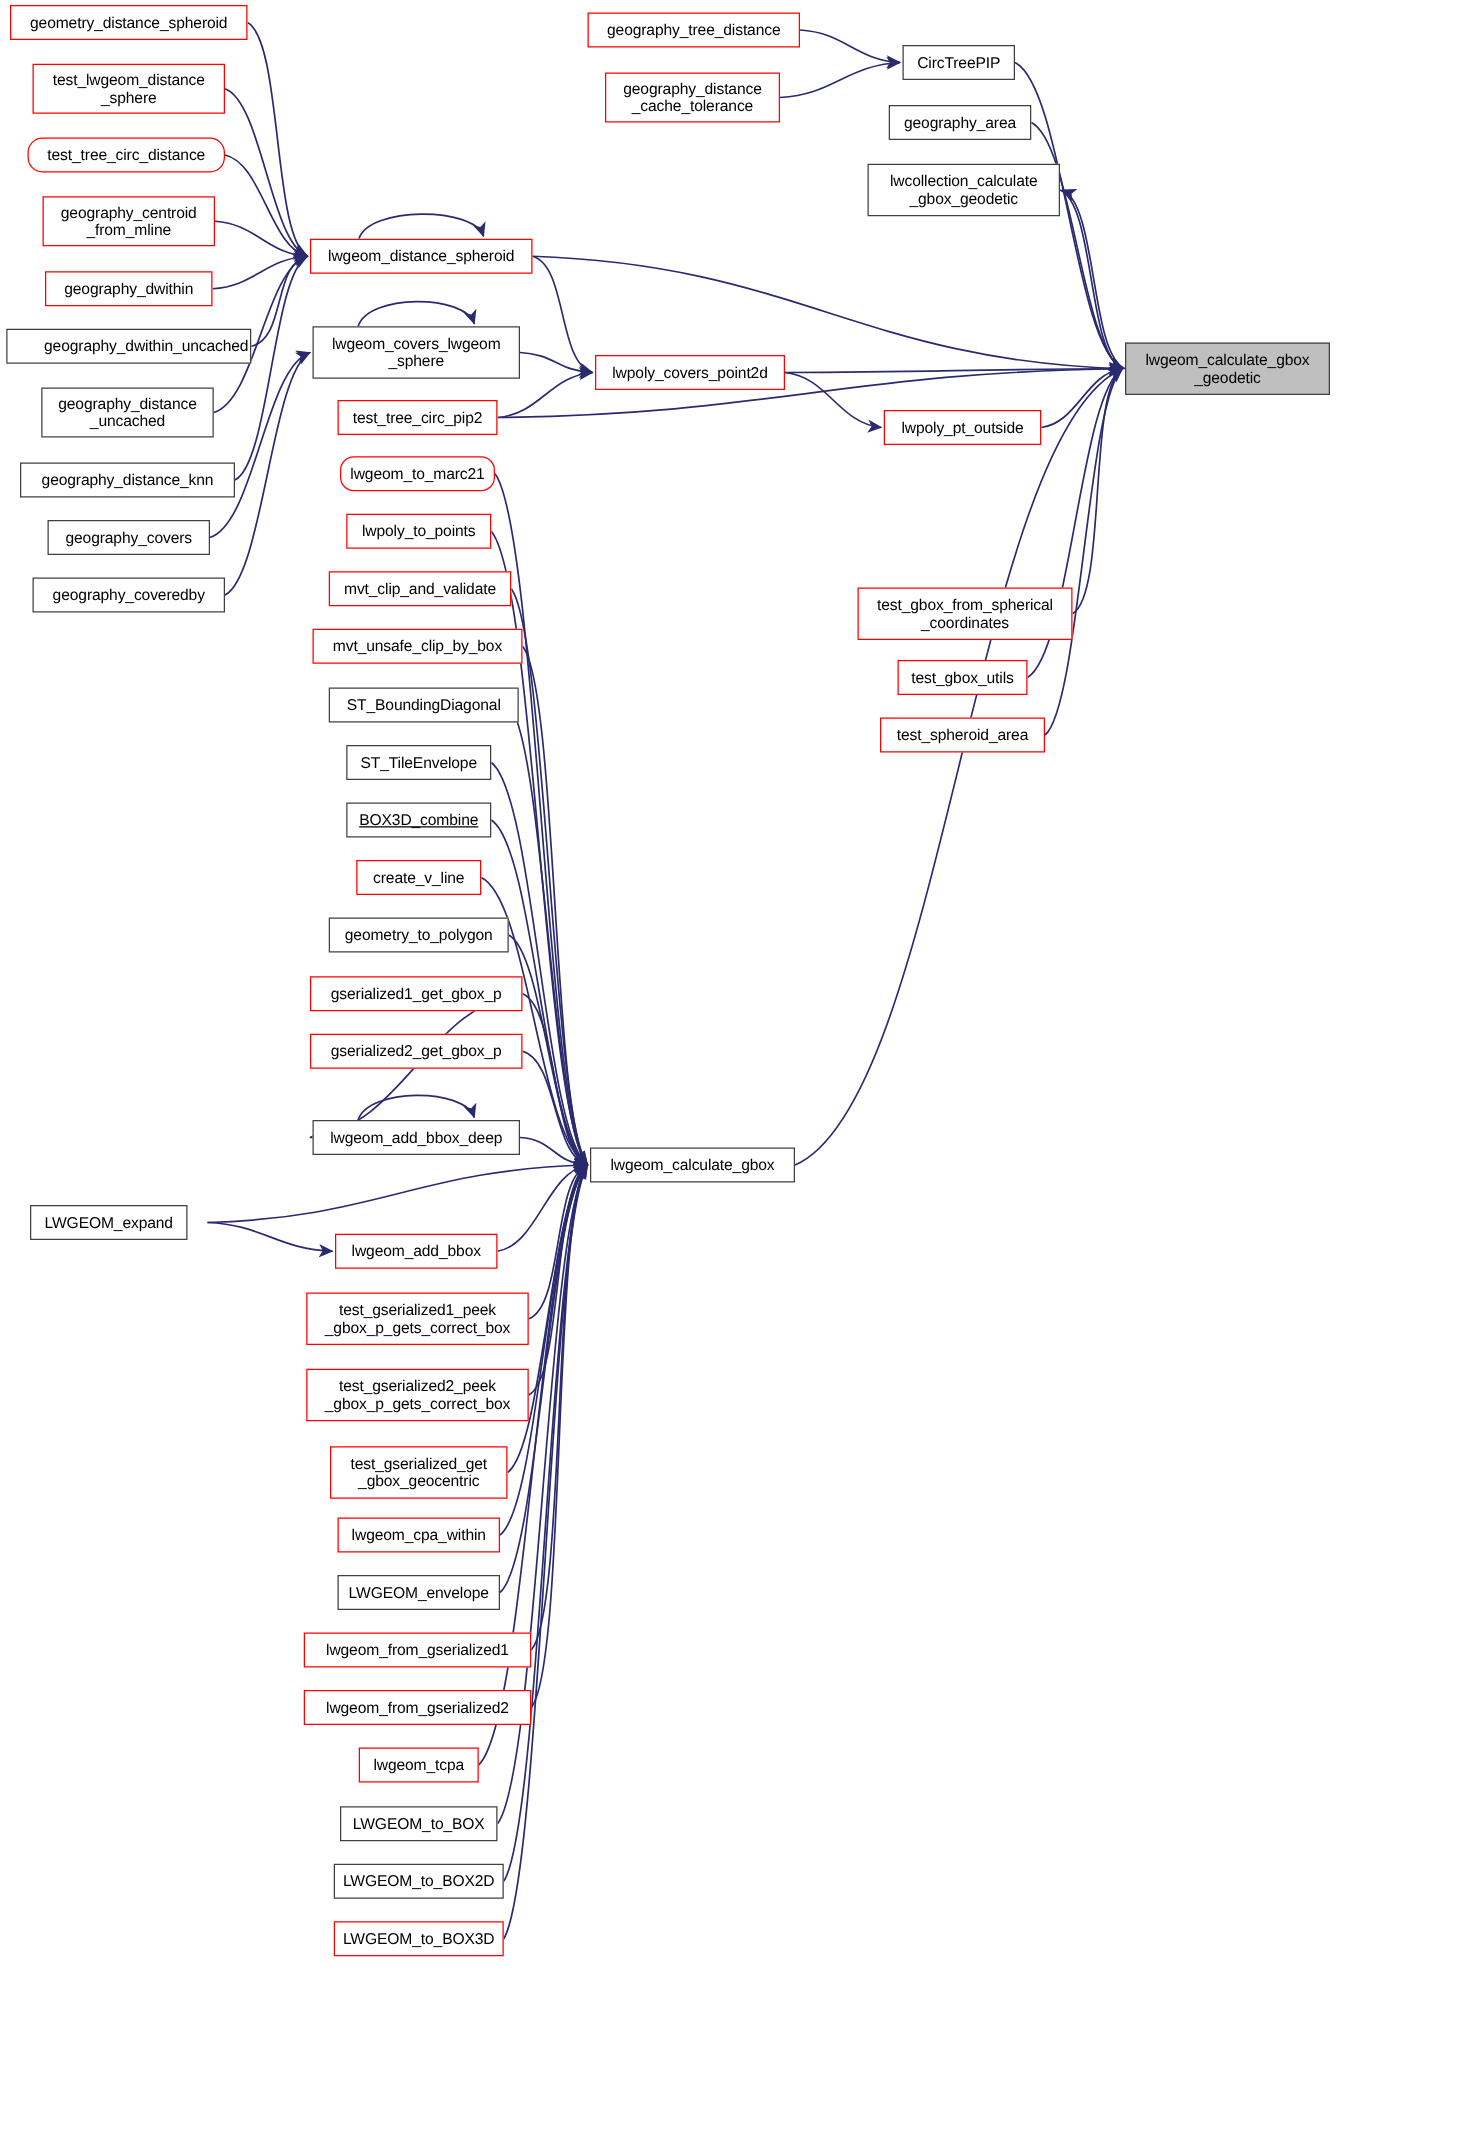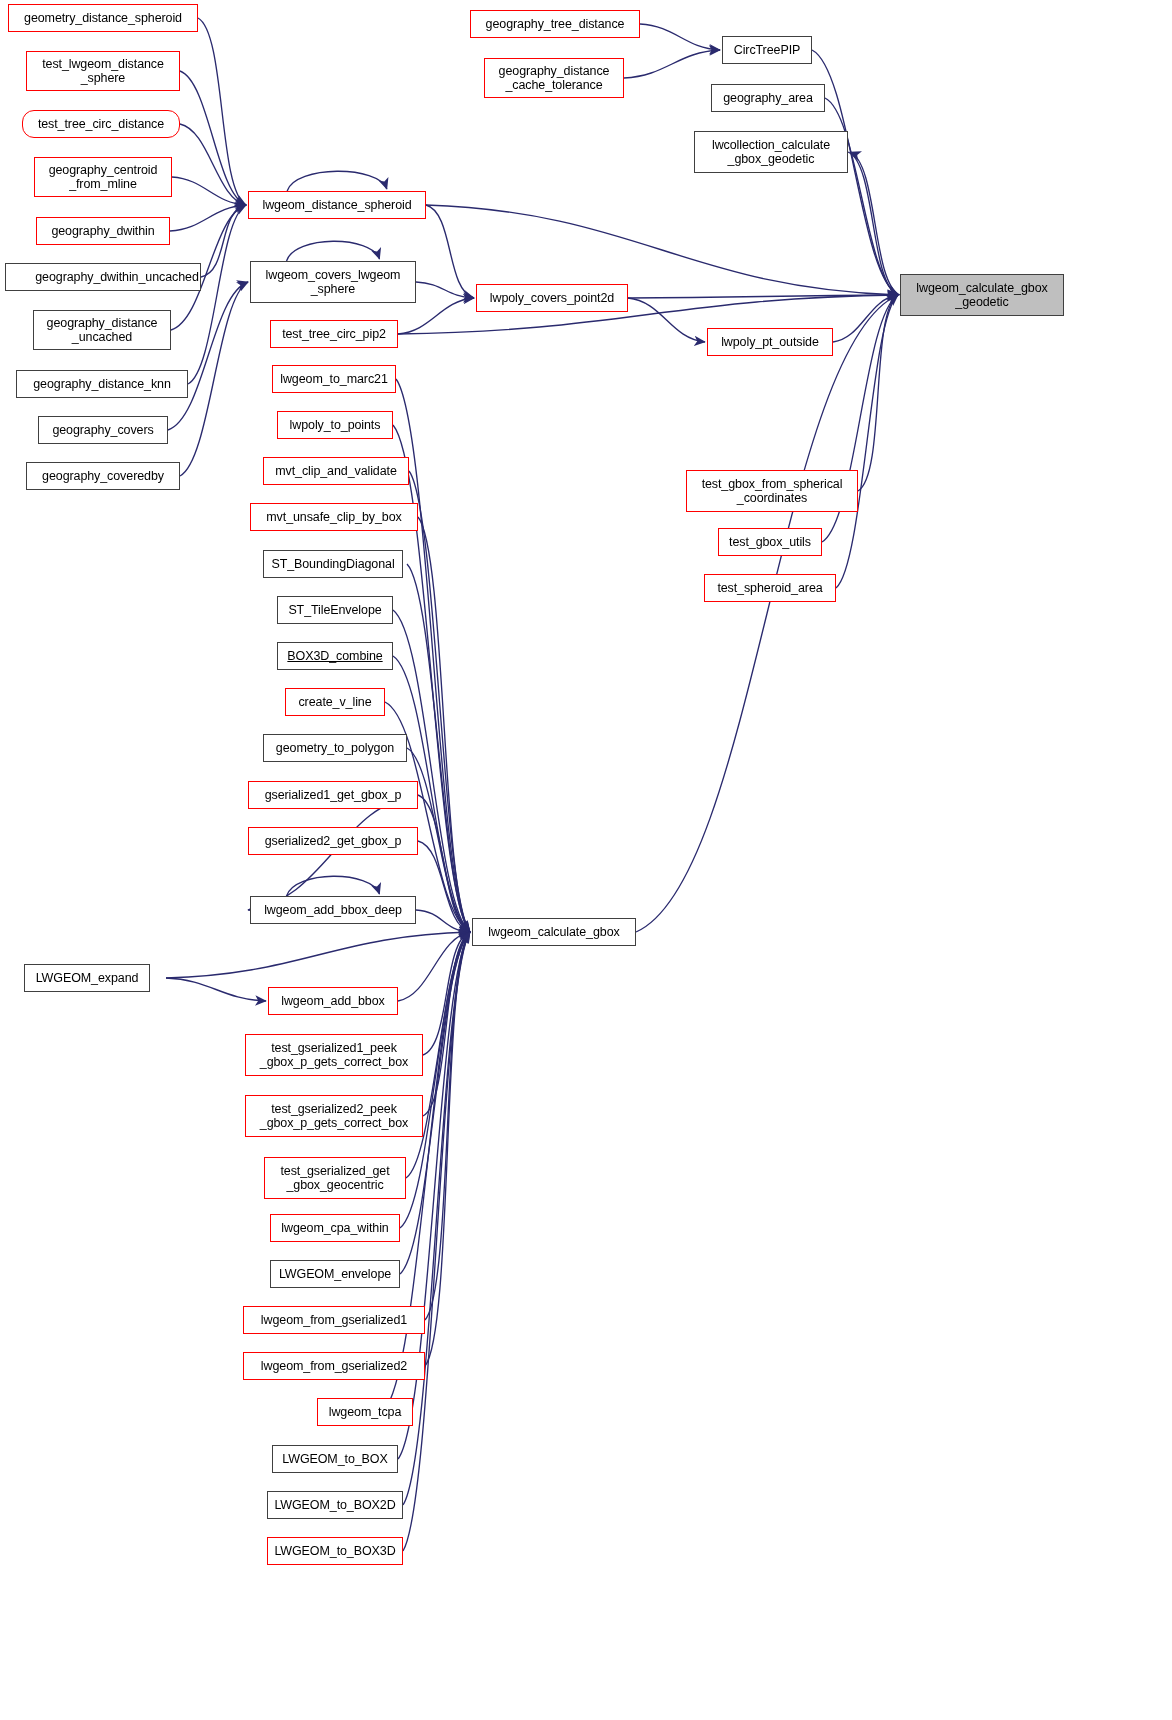--- a/index.html
+++ b/index.html
@@ -131,45 +131,45 @@
       <div class="node black" style="left: 5px; top: 263px; width: 196px; height: 28px; padding-left: 28px;">geography_dwithin_uncached</div>
       <div class="node black" style="left: 33px; top: 310px; width: 138px; height: 40px;">geography_distance
 _uncached</div>
       <div class="node black" style="left: 16px; top: 370px; width: 172px; height: 28px;">geography_distance_knn</div>
       <div class="node black" style="left: 38px; top: 416px; width: 130px; height: 28px;">geography_covers</div>
       <div class="node black" style="left: 26px; top: 462px; width: 154px; height: 28px;">geography_coveredby</div>
       <div class="node" style="left: 248px; top: 191px; width: 178px; height: 28px;">lwgeom_distance_spheroid</div>
       <div class="node black" style="left: 250px; top: 261px; width: 166px; height: 42px;">lwgeom_covers_lwgeom
 _sphere</div>
       <div class="node" style="left: 270px; top: 320px; width: 128px; height: 28px;">test_tree_circ_pip2</div>
-      <div class="node" style="left: 272px; top: 365px; width: 124px; height: 28px;">lwgeom_to_marc21</div>
+      <div class="node" style="left: 272px; top: 365px; width: 124px; height: 28px; border-radius: 11px;">lwgeom_to_marc21</div>
       <div class="node" style="left: 277px; top: 411px; width: 116px; height: 28px;">lwpoly_to_points</div>
       <div class="node" style="left: 263px; top: 457px; width: 146px; height: 28px;">mvt_clip_and_validate</div>
       <div class="node" style="left: 250px; top: 503px; width: 168px; height: 28px;">mvt_unsafe_clip_by_box</div>
-      <div class="node black" style="left: 263px; top: 550px; width: 140px; height: 28px;">ST_BoundingDiagonal</div>
+      <div class="node black" style="left: 263px; top: 550px; width: 152px; height: 28px;">ST_BoundingDiagonal</div>
       <div class="node black" style="left: 277px; top: 596px; width: 116px; height: 28px;">ST_TileEnvelope</div>
       <div class="node black" style="left: 277px; top: 642px; width: 116px; height: 28px; text-decoration: underline;">BOX3D_combine</div>
       <div class="node" style="left: 285px; top: 688px; width: 100px; height: 28px;">create_v_line</div>
       <div class="node black" style="left: 263px; top: 734px; width: 144px; height: 28px;">geometry_to_polygon</div>
       <div class="node" style="left: 248px; top: 781px; width: 170px; height: 28px;">gserialized1_get_gbox_p</div>
       <div class="node" style="left: 248px; top: 827px; width: 170px; height: 28px;">gserialized2_get_gbox_p</div>
       <div class="node black" style="left: 250px; top: 896px; width: 166px; height: 28px;">lwgeom_add_bbox_deep</div>
       <div class="node black" style="left: 24px; top: 964px; width: 126px; height: 28px;">LWGEOM_expand</div>
       <div class="node" style="left: 268px; top: 987px; width: 130px; height: 28px;">lwgeom_add_bbox</div>
       <div class="node" style="left: 245px; top: 1034px; width: 178px; height: 42px;">test_gserialized1_peek
 _gbox_p_gets_correct_box</div>
       <div class="node" style="left: 245px; top: 1095px; width: 178px; height: 42px;">test_gserialized2_peek
 _gbox_p_gets_correct_box</div>
       <div class="node" style="left: 264px; top: 1157px; width: 142px; height: 42px;">test_gserialized_get
 _gbox_geocentric</div>
       <div class="node" style="left: 270px; top: 1214px; width: 130px; height: 28px;">lwgeom_cpa_within</div>
       <div class="node black" style="left: 270px; top: 1260px; width: 130px; height: 28px;">LWGEOM_envelope</div>
       <div class="node" style="left: 243px; top: 1306px; width: 182px; height: 28px;">lwgeom_from_gserialized1</div>
       <div class="node" style="left: 243px; top: 1352px; width: 182px; height: 28px;">lwgeom_from_gserialized2</div>
-      <div class="node" style="left: 287px; top: 1398px; width: 96px; height: 28px; margin-left: 30px;">lwgeom_tcpa</div>
+      <div class="node" style="left: 287px; top: 1398px; width: 96px; height: 28px;">lwgeom_tcpa</div>
       <div class="node black" style="left: 272px; top: 1445px; width: 126px; height: 28px;">LWGEOM_to_BOX</div>
       <div class="node black" style="left: 267px; top: 1491px; width: 136px; height: 28px;">LWGEOM_to_BOX2D</div>
       <div class="node" style="left: 267px; top: 1537px; width: 136px; height: 28px;">LWGEOM_to_BOX3D</div>
       <div class="node black" style="left: 472px; top: 918px; width: 164px; height: 28px;">lwgeom_calculate_gbox</div>
       <div class="node" style="left: 476px; top: 284px; width: 152px; height: 28px;">lwpoly_covers_point2d</div>
       <div class="node" style="left: 707px; top: 328px; width: 126px; height: 28px;">lwpoly_pt_outside</div>
       <div class="node" style="left: 470px; top: 10px; width: 170px; height: 28px;">geography_tree_distance</div>
       <div class="node" style="left: 484px; top: 58px; width: 140px; height: 40px;">geography_distance
 _cache_tolerance</div>
       <div class="node black" style="left: 722px; top: 36px; width: 90px; height: 28px;">CircTreePIP</div>

